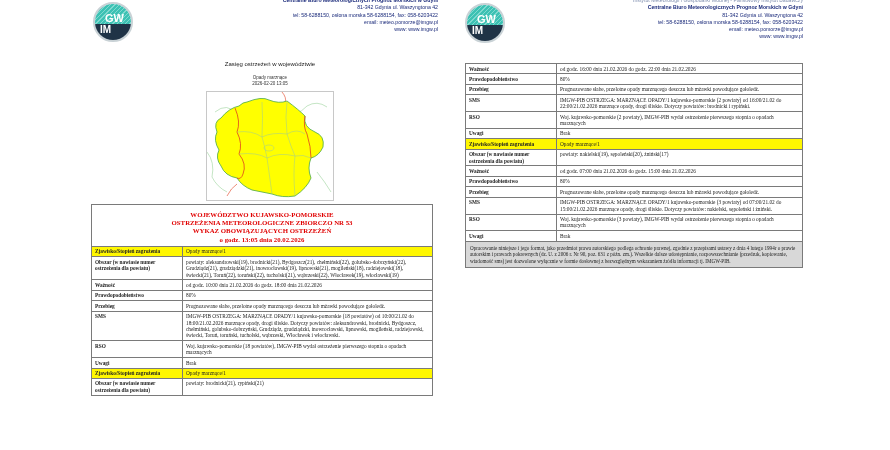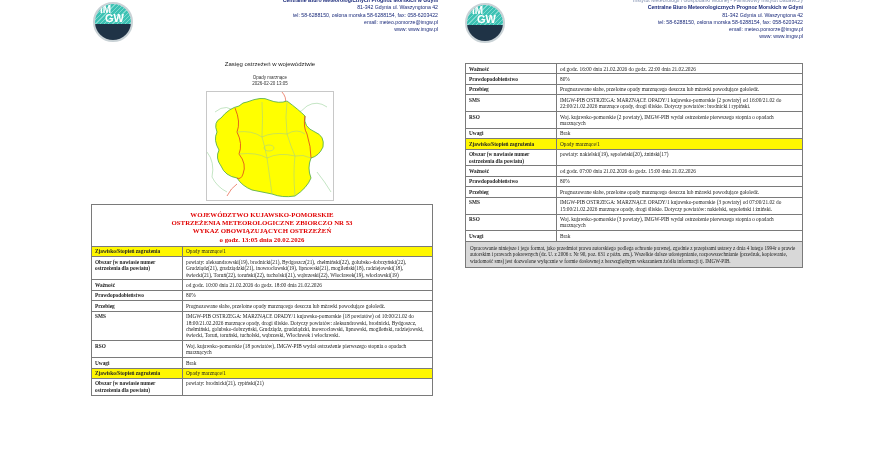--- a/index.html
+++ b/index.html
@@ -4,21 +4,21 @@
 <style>
   html, body { margin:0; padding:0; }
   body { width:890px; height:450px; background:#ffffff; position:relative; overflow:hidden; font-family:"Liberation Serif", serif; color:#222; }
   .page { position:absolute; top:0; }
   #page-left { left:0; width:445px; height:450px; }
   #page-right { left:445px; width:445px; height:450px; }
 
   .logo { position:absolute; width:40px; height:40px; border-radius:50%; background:#e9eef0; border:2px solid #c9d2d6; box-sizing:border-box; overflow:hidden; }
   .logo .top { position:absolute; left:0; top:0; width:100%; height:55%; background:repeating-linear-gradient(135deg,#3cc1b3 0 2px,#7fd9cf 2px 3px); }
   .logo .bot { position:absolute; left:0; bottom:0; width:100%; height:45%; background:#1f3346; }
-  .logo .im { position:absolute; left:5px; top:0; font:bold 10px "Liberation Sans", sans-serif; color:#fff; }
+  .logo .im { position:absolute; left:5px; top:20px; font:bold 10px "Liberation Sans", sans-serif; color:#fff; }
   .logo .gw { position:absolute; left:10px; top:8px; font:bold 11px "Liberation Sans", sans-serif; color:#fff;text-align:right; }
 
   .hdr { position:absolute; font-family:"Liberation Sans", sans-serif; font-size:5.2px; line-height:7.3px; text-align:right; color:#1a2a7a; }
   .hdr .bold { font-weight:bold; }
   .hdr .grey { color:#8090b0; }
 
   .map-title { position:absolute; left:180px; width:180px; text-align:center; font-family:"Liberation Sans", sans-serif; font-size:6px; color:#222; }
   .map-sub { position:absolute; left:210px; width:120px; text-align:center; font-family:"Liberation Sans", sans-serif; font-size:4.5px; line-height:5.5px; color:#333; }
   .map-box { position:absolute; left:206px; top:91px; width:126px; height:108px; border:1px solid #c8c8c8; background:#fff; }
 

